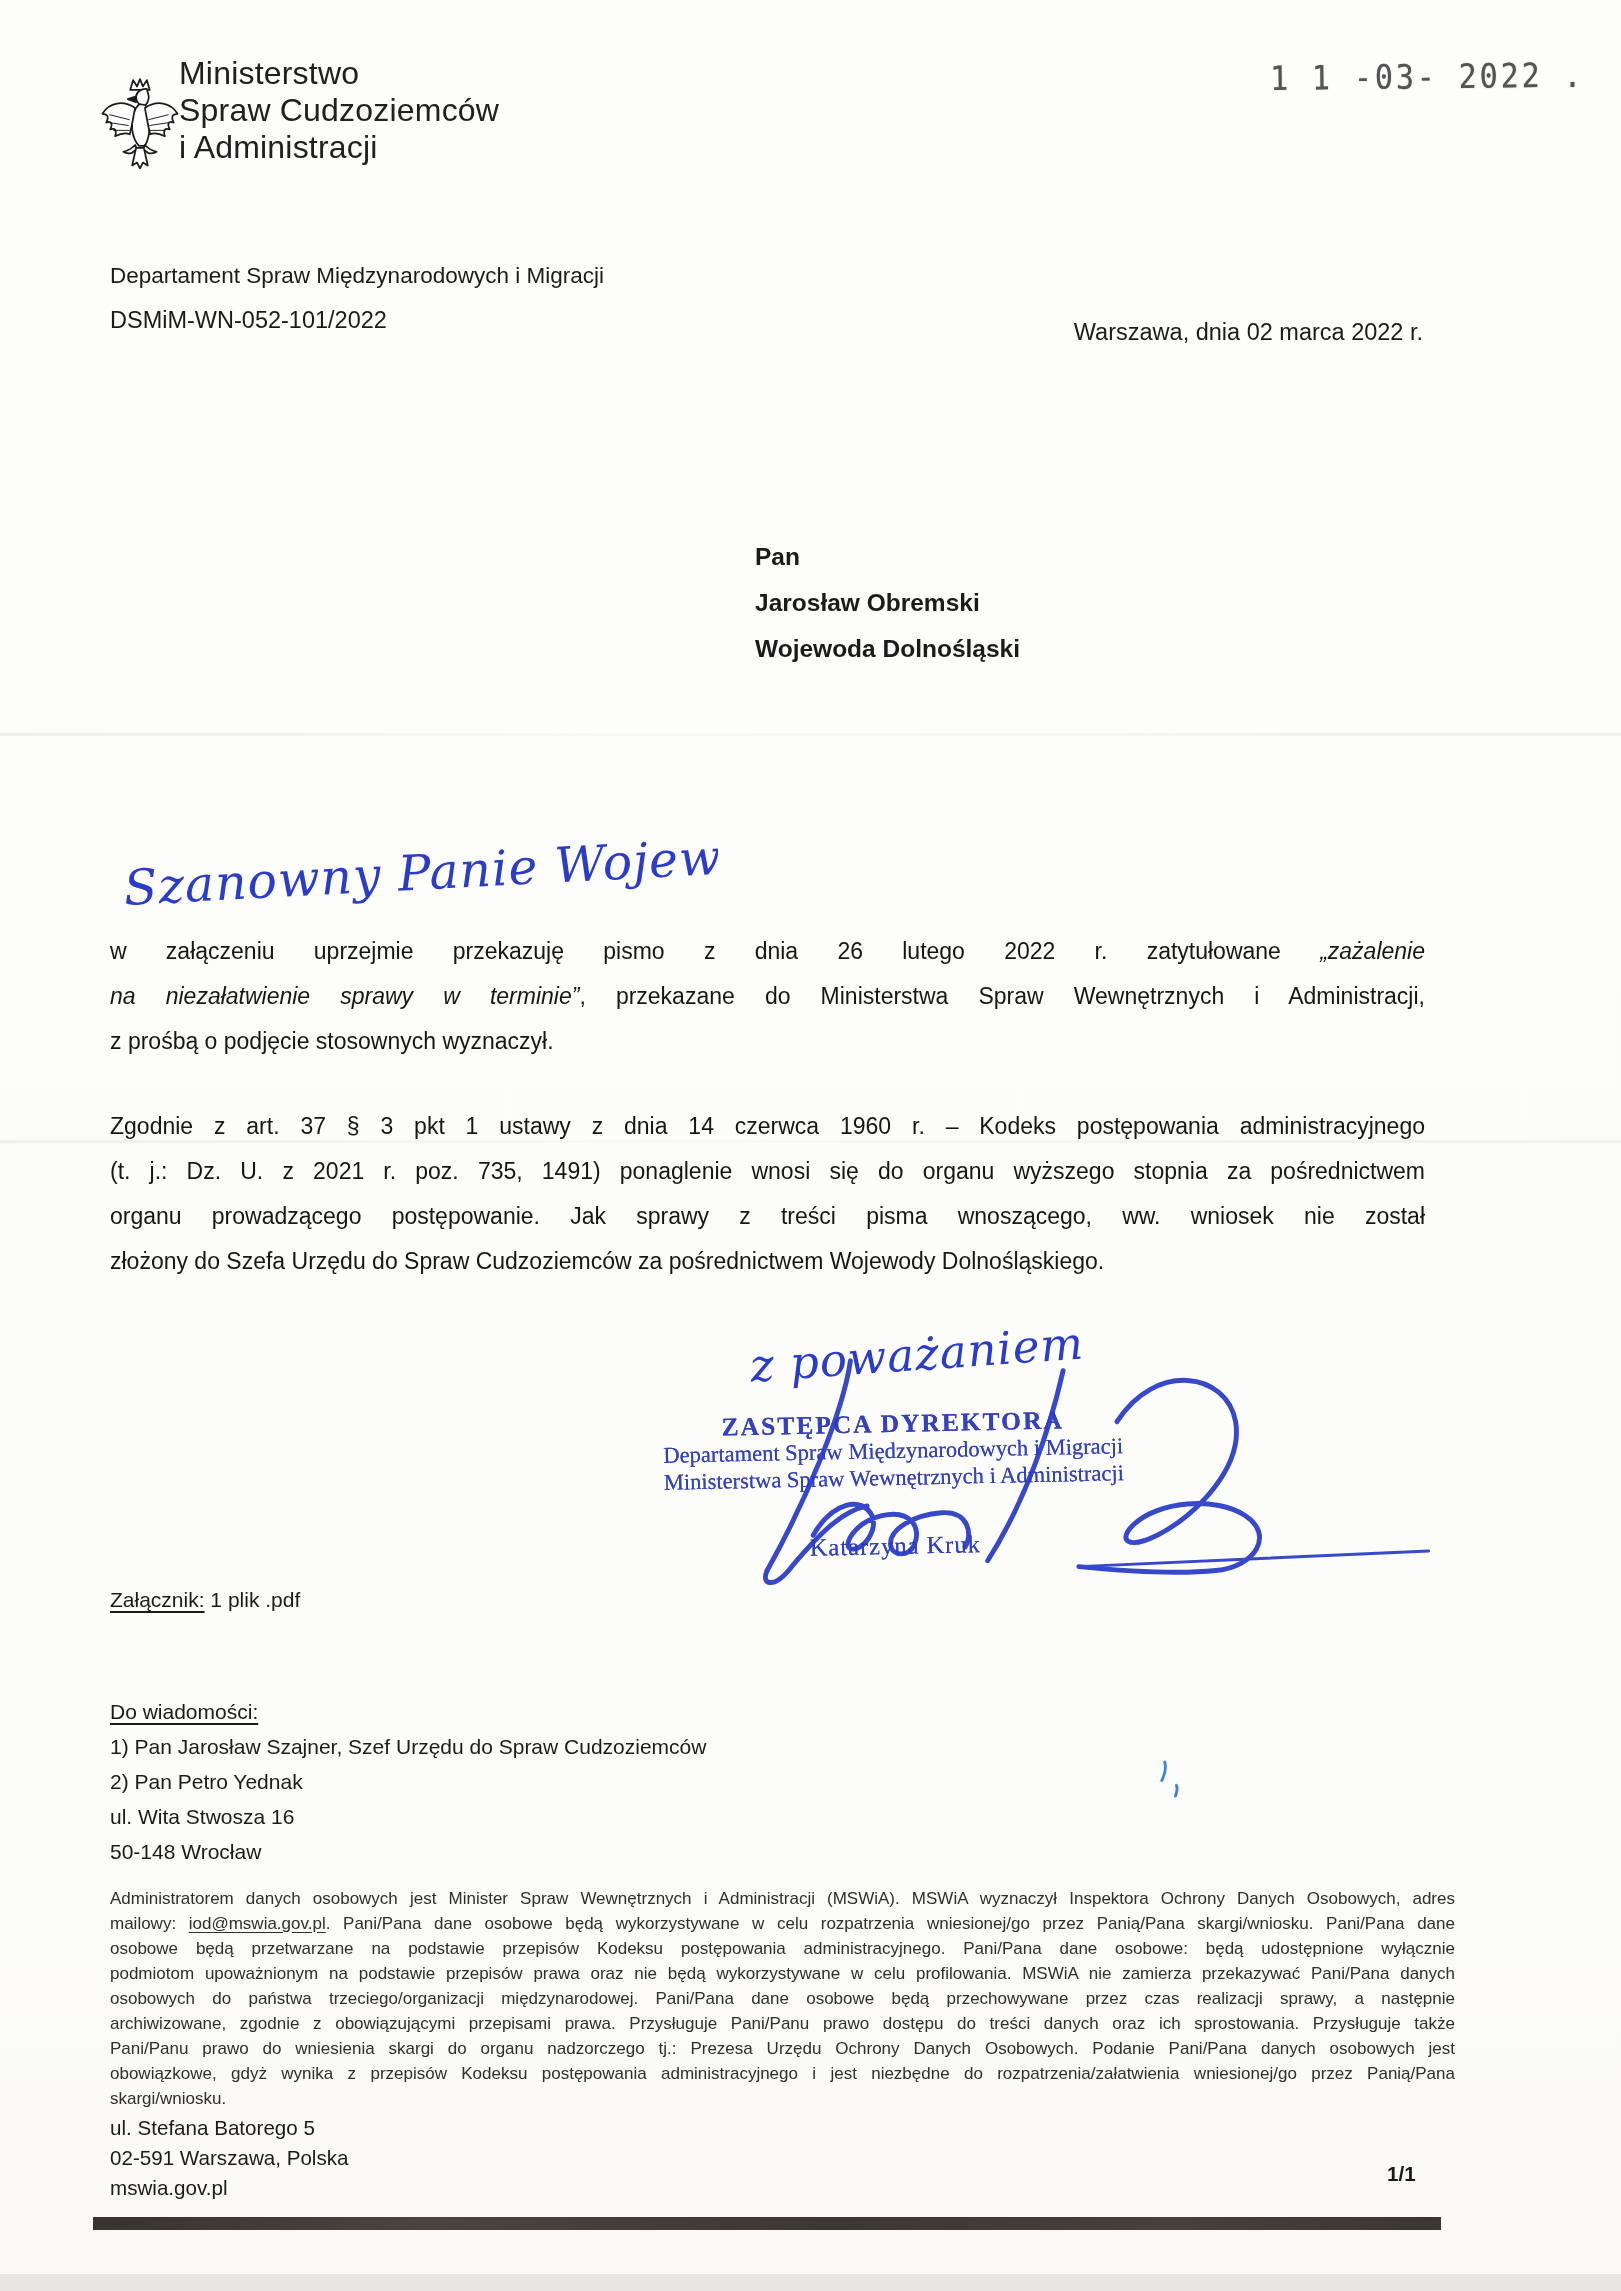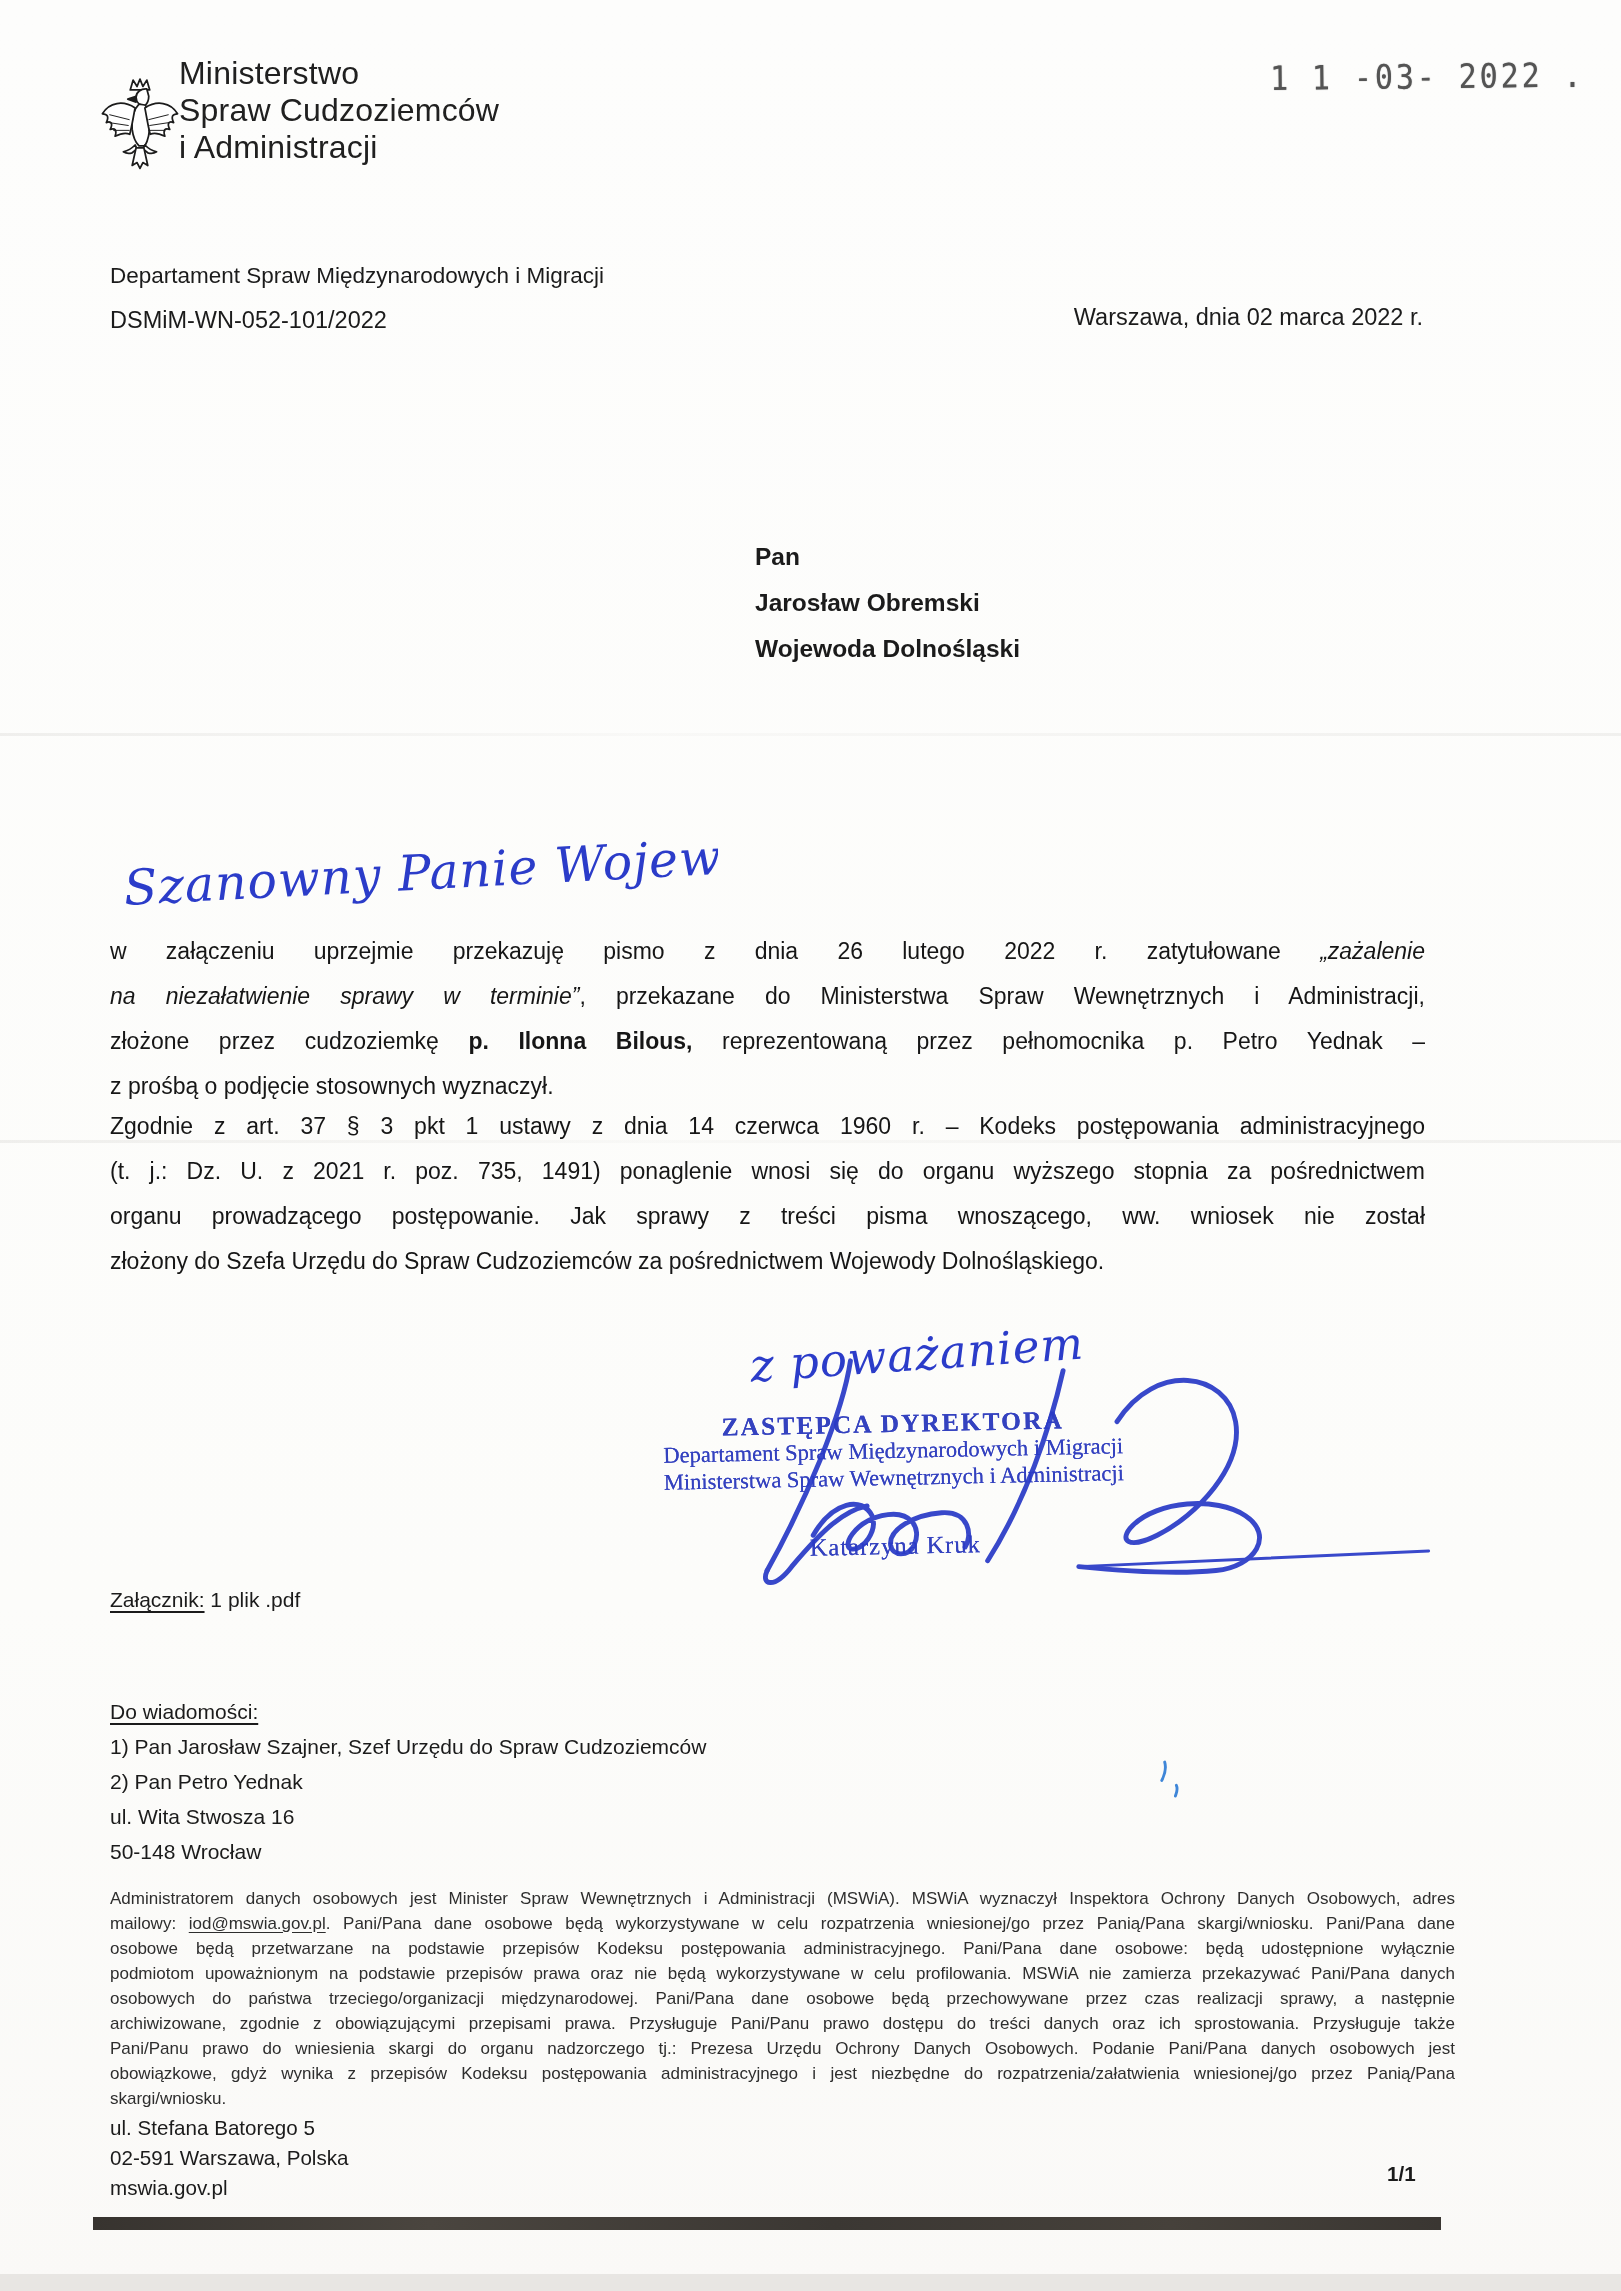--- a/index.html
+++ b/index.html
@@ -10,21 +10,21 @@
     background:linear-gradient(180deg,#fdfdfc 0%,#fcfcfa 70%,#faf9f7 100%);
     overflow:hidden;
     font-family:"Liberation Sans", sans-serif;
     color:#1b1b1b;
   }
   .abs{position:absolute;}
   
   .ministry{left:179px;top:55px;font-size:32px;line-height:37px;color:#202020;letter-spacing:0.2px;}
   .dept{left:110px;top:263px;font-size:22.5px;}
   .refnum{left:110px;top:307px;font-size:23.5px;}
-  .placedate{left:882px;top:304px;width:541px;text-align:right;font-size:23.5px;}
+  .placedate{left:882px;top:319px;width:541px;text-align:right;font-size:23.5px;}
   .stampdate{
     left:1270px;top:59px;width:323px;
     font-family:"DejaVu Sans Mono", monospace;
     font-size:30px;letter-spacing:2.9px;color:#3d3d3d;
     transform:rotate(-.6deg) scaleY(1.12);opacity:.88;
     text-shadow:0 0 1px #6a6a6a;
   }
   
   .recipient{left:755px;top:534px;font-size:24.5px;font-weight:bold;line-height:46px;}
   
@@ -113,21 +113,20 @@
 
   <div class="abs" style="left:110px;top:821px;width:608px;height:127px;">
     <svg width="608" height="127" viewBox="0 0 620 130">
       <text x="14" y="86" transform="rotate(-3 14 86)" font-family="DejaVu Serif, serif" font-style="italic" font-size="50" fill="#2b3cc9" letter-spacing="1">Szanowny Panie Wojewodo,</text>
     </svg>
   </div>
 
   <div class="abs para p1">
       <div class="jline"><span class="seg-normal">w załączeniu uprzejmie przekazuję pismo z dnia 26 lutego 2022 r. zatytułowane </span><span class="seg-italic">„zażalenie</span></div>
       <div class="jline"><span class="seg-italic">na niezałatwienie sprawy w terminie”</span><span class="seg-normal">, przekazane do Ministerstwa Spraw Wewnętrznych i Administracji,</span></div>
-      <div class="jline"><span class="seg-normal">złożone przez cudzoziemkę </span><span class="seg-bold">p. Ilonna Bilous,</span><span class="seg-normal"> reprezentowaną przez pełnomocnika p. Petro Yednak –</span></div>
       <div class="jline last"><span class="seg-normal">z prośbą o podjęcie stosownych wyznaczył.</span></div>
     </div>
   <div class="abs para p2">
       <div class="jline"><span class="seg-normal">Zgodnie z art. 37 § 3 pkt 1 ustawy z dnia 14 czerwca 1960 r. – Kodeks postępowania administracyjnego</span></div>
       <div class="jline"><span class="seg-normal">(t. j.: Dz. U. z 2021 r. poz. 735, 1491) ponaglenie wnosi się do organu wyższego stopnia za pośrednictwem</span></div>
       <div class="jline"><span class="seg-normal">organu prowadzącego postępowanie. Jak sprawy z treści pisma wnoszącego, ww. wniosek nie został</span></div>
       <div class="jline last"><span class="seg-normal">złożony do Szefa Urzędu do Spraw Cudzoziemców za pośrednictwem Wojewody Dolnośląskiego.</span></div>
     </div>
 
   <div class="abs" style="left:741px;top:1321px;width:461px;height:93px;">

